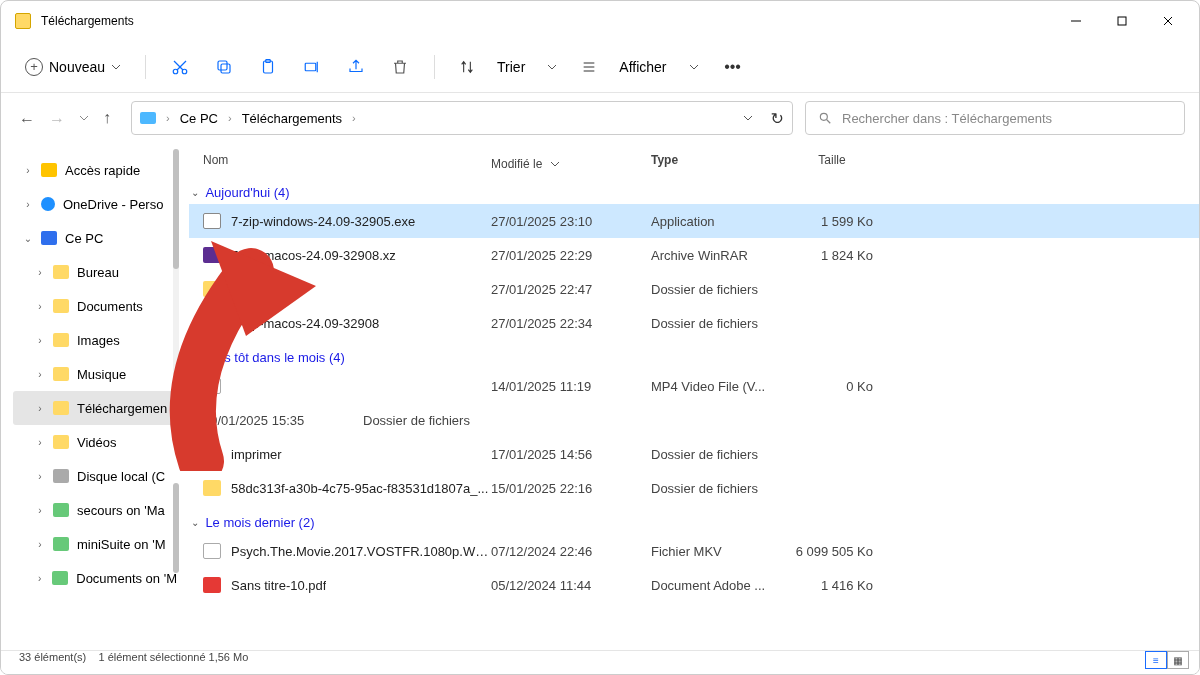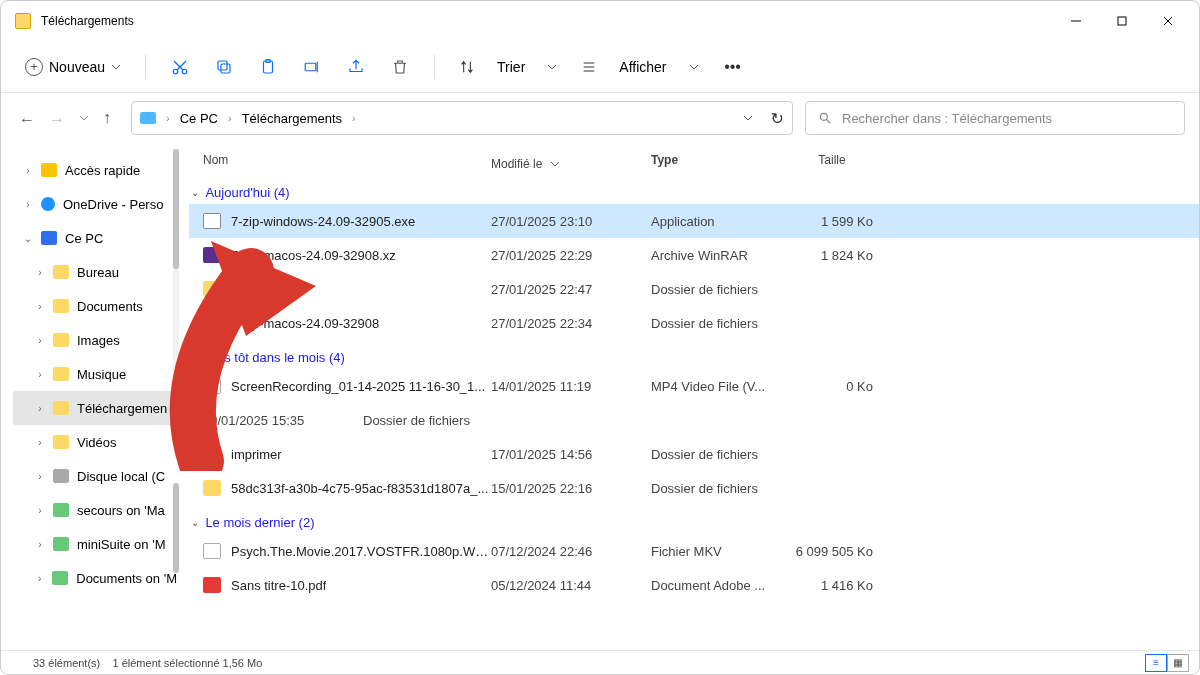--- a/index.html
+++ b/index.html
@@ -66,21 +66,21 @@
 .row .c-type { width: 140px; color: #444; white-space: nowrap; overflow: hidden; text-overflow: ellipsis; }
 .row .c-size { width: 100px; color: #444; text-align: right; justify-content: flex-end; padding-right: 18px; }
 .ficon { width: 18px; height: 16px; flex-shrink: 0; border-radius: 2px; }
 .fi-exe { background: #fff; border: 1px solid #888; }
 .fi-xz { background: #5c2d91; }
 .fi-folder { background: #ffd966; }
 .fi-mp4 { background: #fff; border: 1px solid #aaa; }
 .fi-pdf { background: #e53935; }
 .row .fname { white-space: nowrap; overflow: hidden; text-overflow: ellipsis; }
 
-.statusbar { position: absolute; bottom: 0; left: 0; right: 0; height: 24px; border-top: 1px solid #e5e5e5; display: flex; align-items: center; justify-content: space-between; font-size: 11px; color: #444; padding: 0 10px 0 32px; background: #fff; }
+.statusbar { position: absolute; bottom: 0; left: 0; right: 0; height: 24px; border-top: 1px solid #e5e5e5; display: flex; align-items: flex-start; justify-content: space-between; font-size: 11px; color: #444; padding: 0 10px 0 18px; background: #fff; }
 .status-views { display: flex; gap: 0; }
 .view-btn { width: 22px; height: 18px; border: 1px solid #aaa; display: flex; align-items: center; justify-content: center; font-size: 10px; }
 .view-btn.active { border-color: #1a6cff; color: #1a6cff; }
 
 .arrow-anno { position: absolute; left: 140px; top: 240px; pointer-events: none; }
 </style>
 </head>
 <body>
 
 <div class="titlebar">
@@ -342,21 +342,20 @@
           </div>
         </div>
         <div class="group">
           <div class="group-head">
             <span class="chev">⌄</span>
             <span>Plus tôt dans le mois (4)</span>
           </div>
           <div class="row">
             <div class="cell c-name">
               <span class="ficon fi-mp4"></span>
-              <span class="fname">ScreenRecording_01-14-2025 11-16-30_1...</span>
             </div>
             <div class="cell c-mod">14/01/2025 11:19</div>
             <div class="cell c-type">MP4 Video File (V...</div>
             <div class="cell c-size">0 Ko</div>
           </div>
           <div class="row">
             <div class="cell c-mod">19/01/2025 15:35</div>
             <div class="cell c-type">Dossier de fichiers</div>
             <div class="cell c-size"></div>
           </div>

